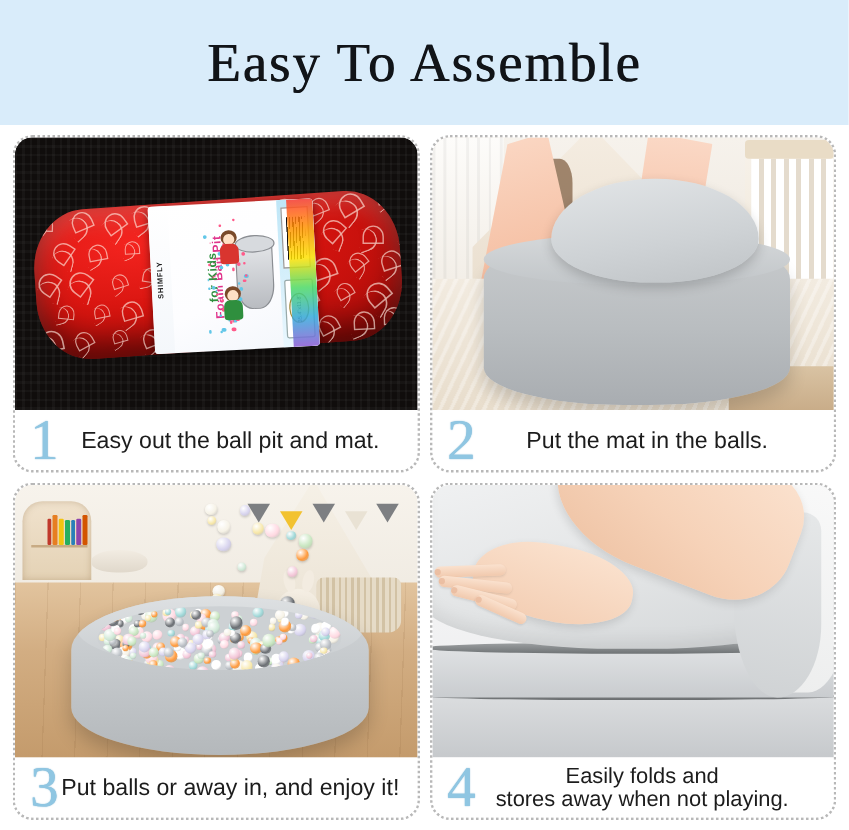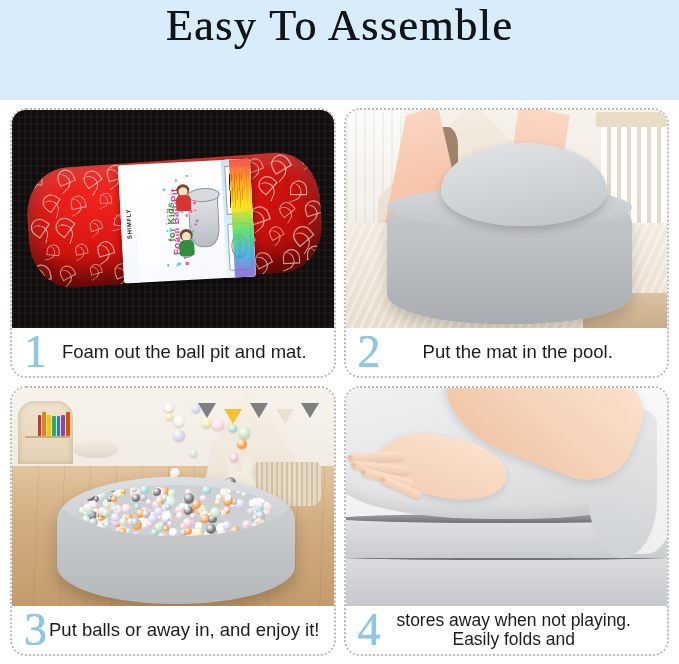--- a/index.html
+++ b/index.html
@@ -9,21 +9,21 @@
     font-family: "Liberation Sans", sans-serif;
     background:#ffffff;
     overflow:hidden;
   }
   .page { position:relative; width:679px; height:664px; background:#ffffff; }
 
   
   .header {
     position:absolute; left:0; top:0; width:679px; height:100px;
     background:#d9ecfa;
-    display:flex; justify-content:center;
+    display:flex; align-items:center; justify-content:center;
   }
   .header-title {
     font-family:"Liberation Serif", serif;
     font-size:44px;
     letter-spacing:1.5px;
     color:#111418;
     font-weight:400;
     text-shadow:0.5px 0 0 #111418;
   }
 
@@ -544,21 +544,21 @@
               <div class="spec-ring">
                 <div class="spec-txt">35.4"x11.8"</div>
               </div>
             </div>
           </div>
           <div class="rainbow"></div>
         </div>
       </div>
       <div class="caption">
         <div class="step-num">1</div>
-        <div class="cap-text">Foam out the ball pit and mat.</div>
+        <div class="cap-text">Easy out the ball pit and mat.</div>
       </div>
     </div>
 
     <div class="card">
       <div class="photo p2">
         <div class="p2-wall"></div>
         <div class="p2-curtain"></div>
         <div class="p2-teepee"></div>
         <div class="p2-darkgap"></div>
         <div class="p2-flap"></div>
@@ -568,21 +568,21 @@
         <div class="p2-rug"></div>
         <div class="p2-floor"></div>
         <div class="p2-pool">
           <div class="p2-poolinner"></div>
           <div class="p2-poolrim"></div>
           <div class="p2-mat"></div>
         </div>
       </div>
       <div class="caption">
         <div class="step-num">2</div>
-        <div class="cap-text">Put the mat in the pool.</div>
+        <div class="cap-text">Put the mat in the balls.</div>
       </div>
     </div>
 
     <div class="card">
       <div class="photo p3">
         <div class="p3-wall"></div>
         <div class="p3-nook"></div>
         <div class="p3-books" id="books">
             <div class="bk" style="background: rgb(192, 57, 43); height: 85.9198%; align-self: flex-end;"></div>
             <div class="bk" style="background: rgb(230, 126, 34); height: 98.0715%; align-self: flex-end;"></div>
@@ -886,20 +886,20 @@
               <div class="nail" style="left: 0px; top: 2px;"></div>
             </div>
             <div class="finger" style="left: 4%; top: 88%; width: 34%; transform: rotate(14deg);">
               <div class="nail" style="left: 0px; top: 2px;"></div>
             </div>
           </div>
       </div>
       <div class="caption">
         <div class="step-num">4</div>
         <div class="cap-text two-line">
+          <div>Easily folds and</div>
           <div>stores away when not playing.</div>
-          <div>Easily folds and</div>
         </div>
       </div>
     </div>
 
   </div>
 </div>
 
 </body></html>

